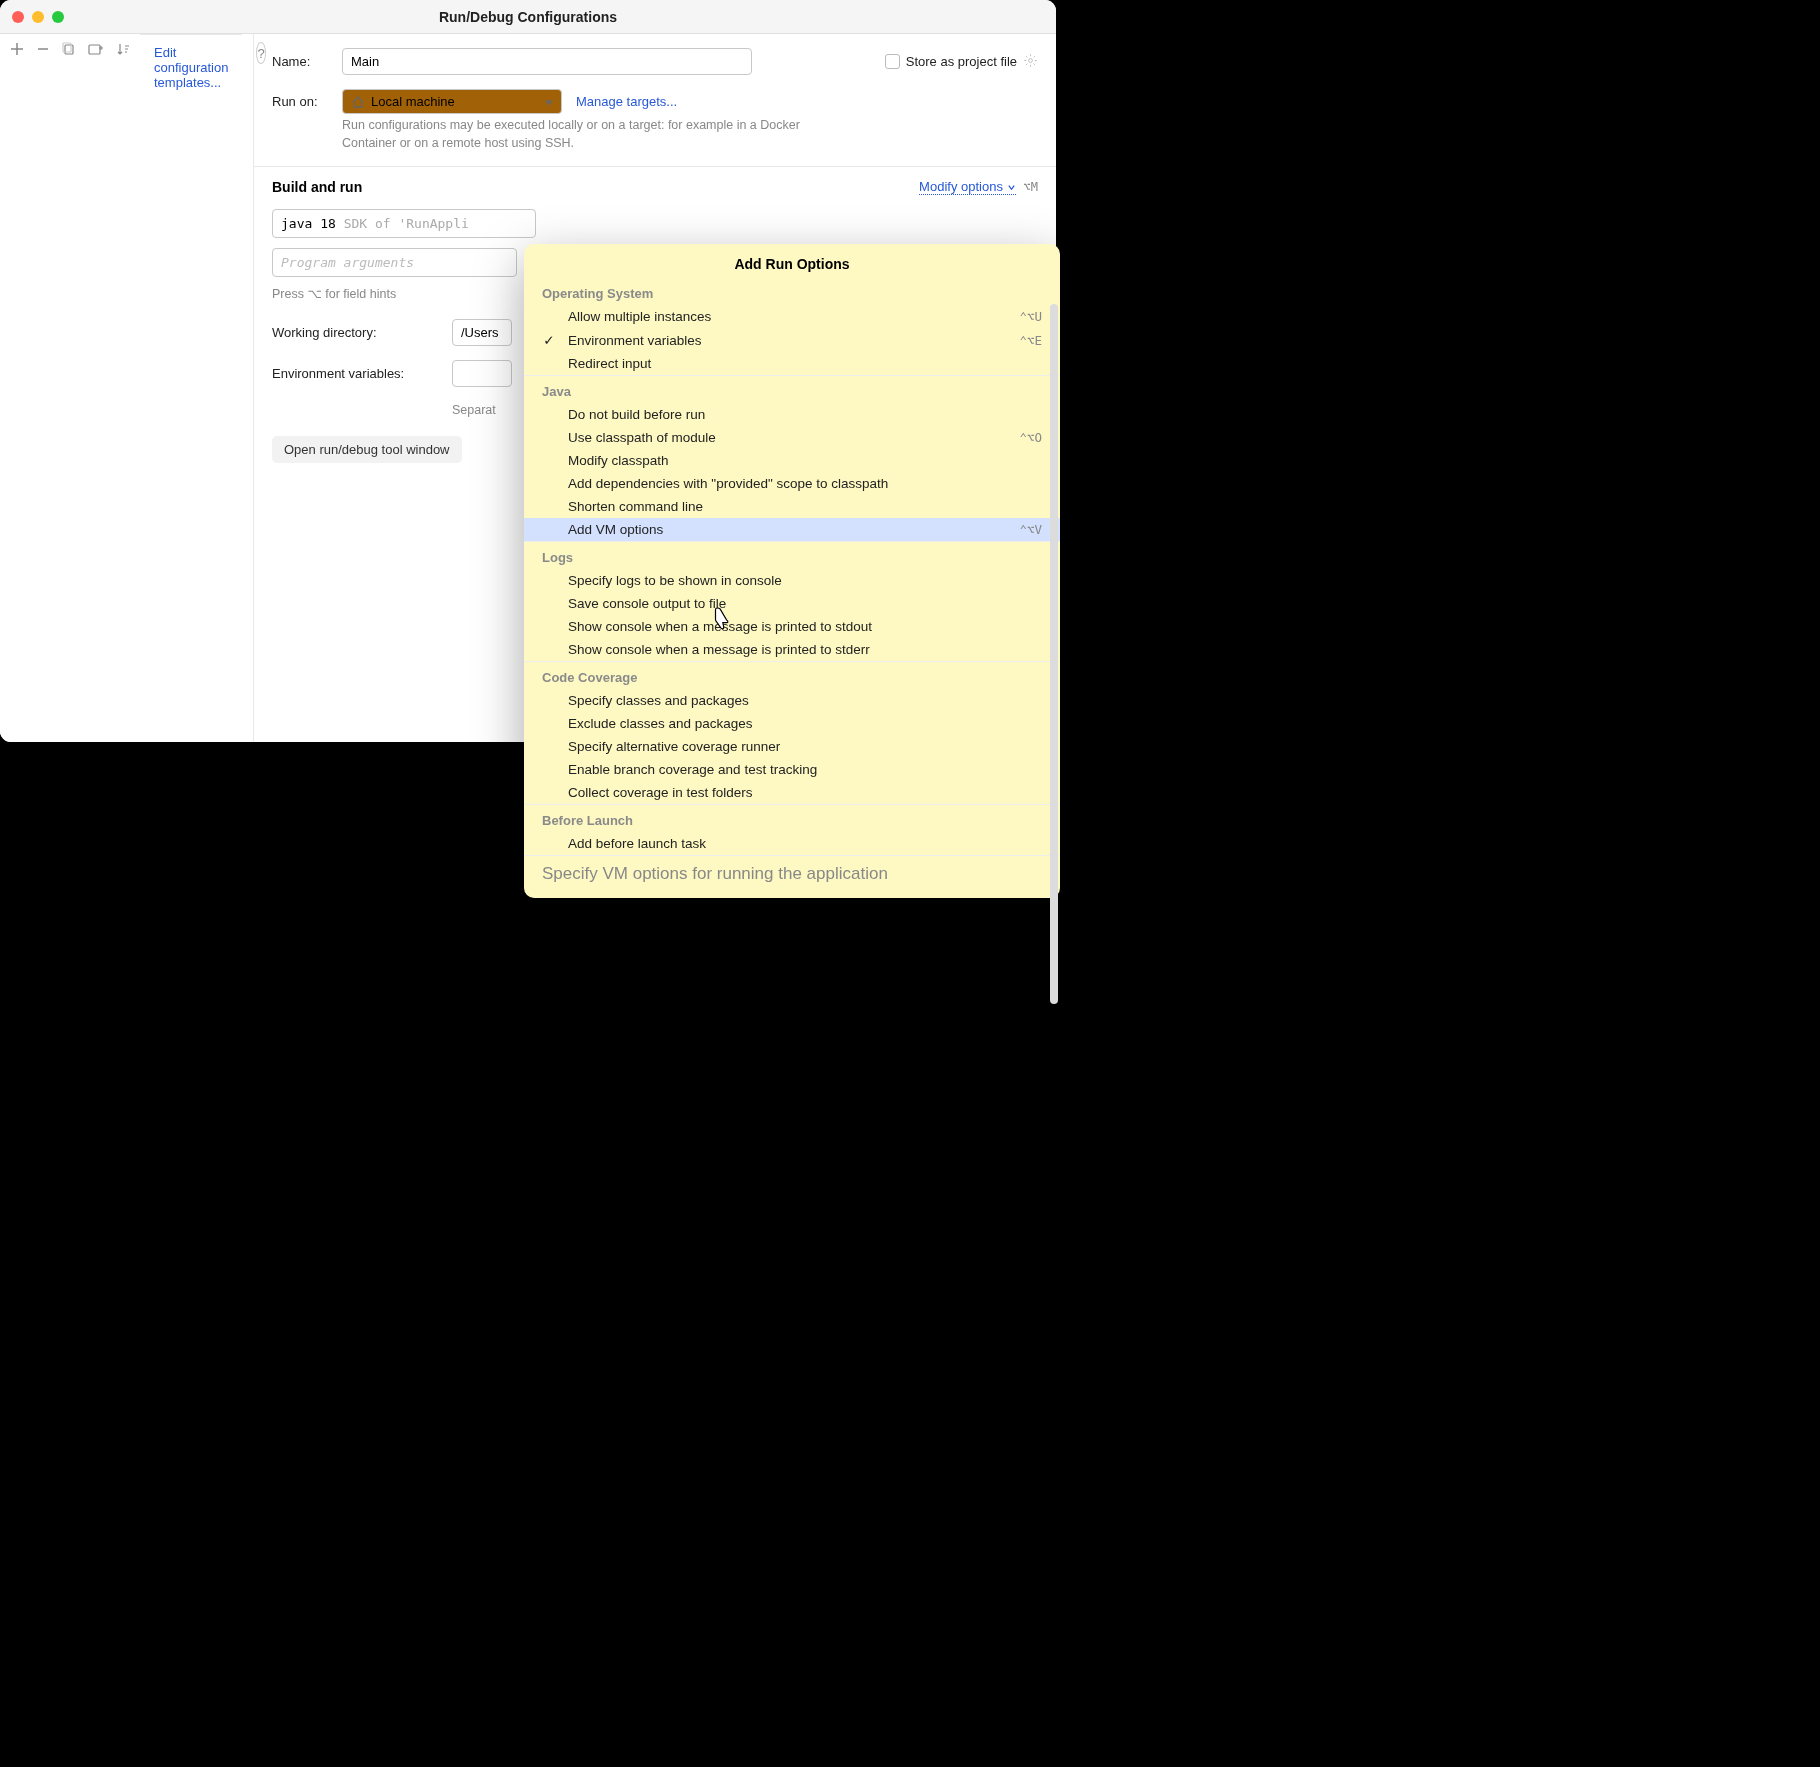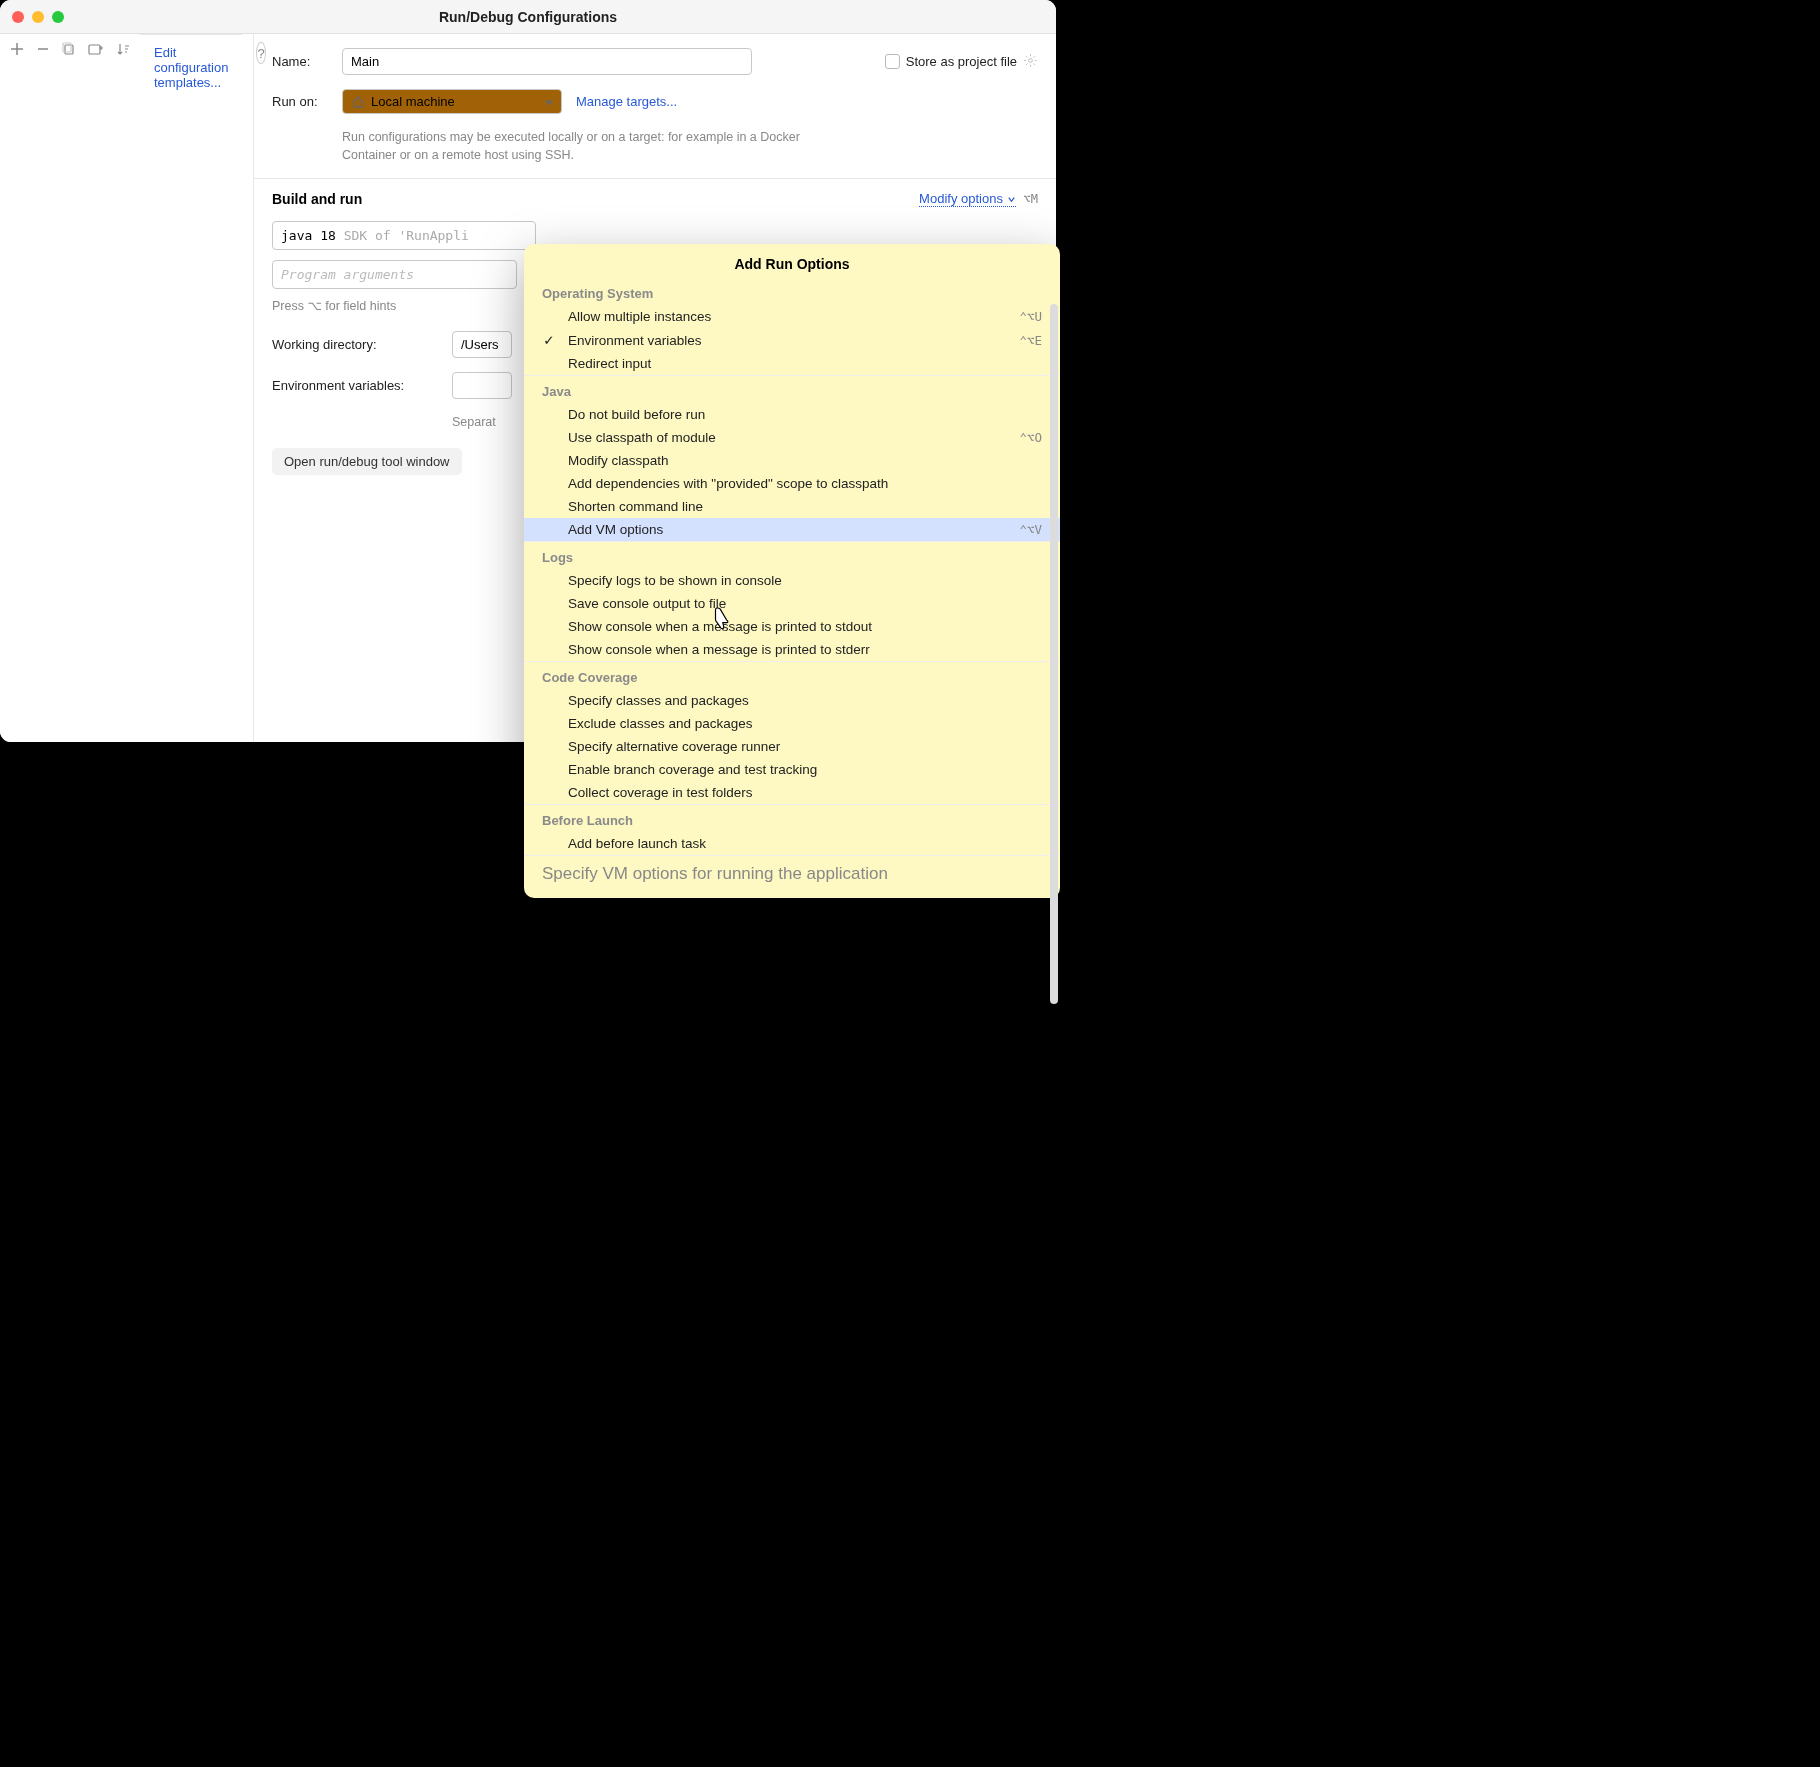--- a/index.html
+++ b/index.html
@@ -322,21 +322,21 @@
         <div>
           <div style="display:flex; gap:14px; align-items:center;">
             <span class="select">
               <svg width="14" height="14" viewBox="0 0 14 14">
                   <path d="M2 7l5-5 5 5M3 6v6h8V6" stroke="#666" fill="none" stroke-width="1.3"></path>
                 </svg>
               <span>Local machine</span>
             </span>
             <a href="#" class="link">Manage targets...</a>
           </div>
-          <div class="hint" style="margin-top:14px; max-width:460px">Run configurations may be executed locally or on a target: for example in a Docker Container or on a remote host using SSH.</div>
+          <div class="hint" style="margin-top:2px; max-width:460px">Run configurations may be executed locally or on a target: for example in a Docker Container or on a remote host using SSH.</div>
         </div>
       </div>
 
       <div class="section-divider"></div>
 
       <div class="section-title">
         <span>Build and run</span>
         <span class="modify-opt">
           <span class="lk"><span>Modify options</span> <svg style="display:inline; vertical-align:middle" width="9" height="9" viewBox="0 0 10 10">
                 <path d="M2 3l3 4 3-4" stroke="#2758d6" fill="none" stroke-width="1.4"></path>

